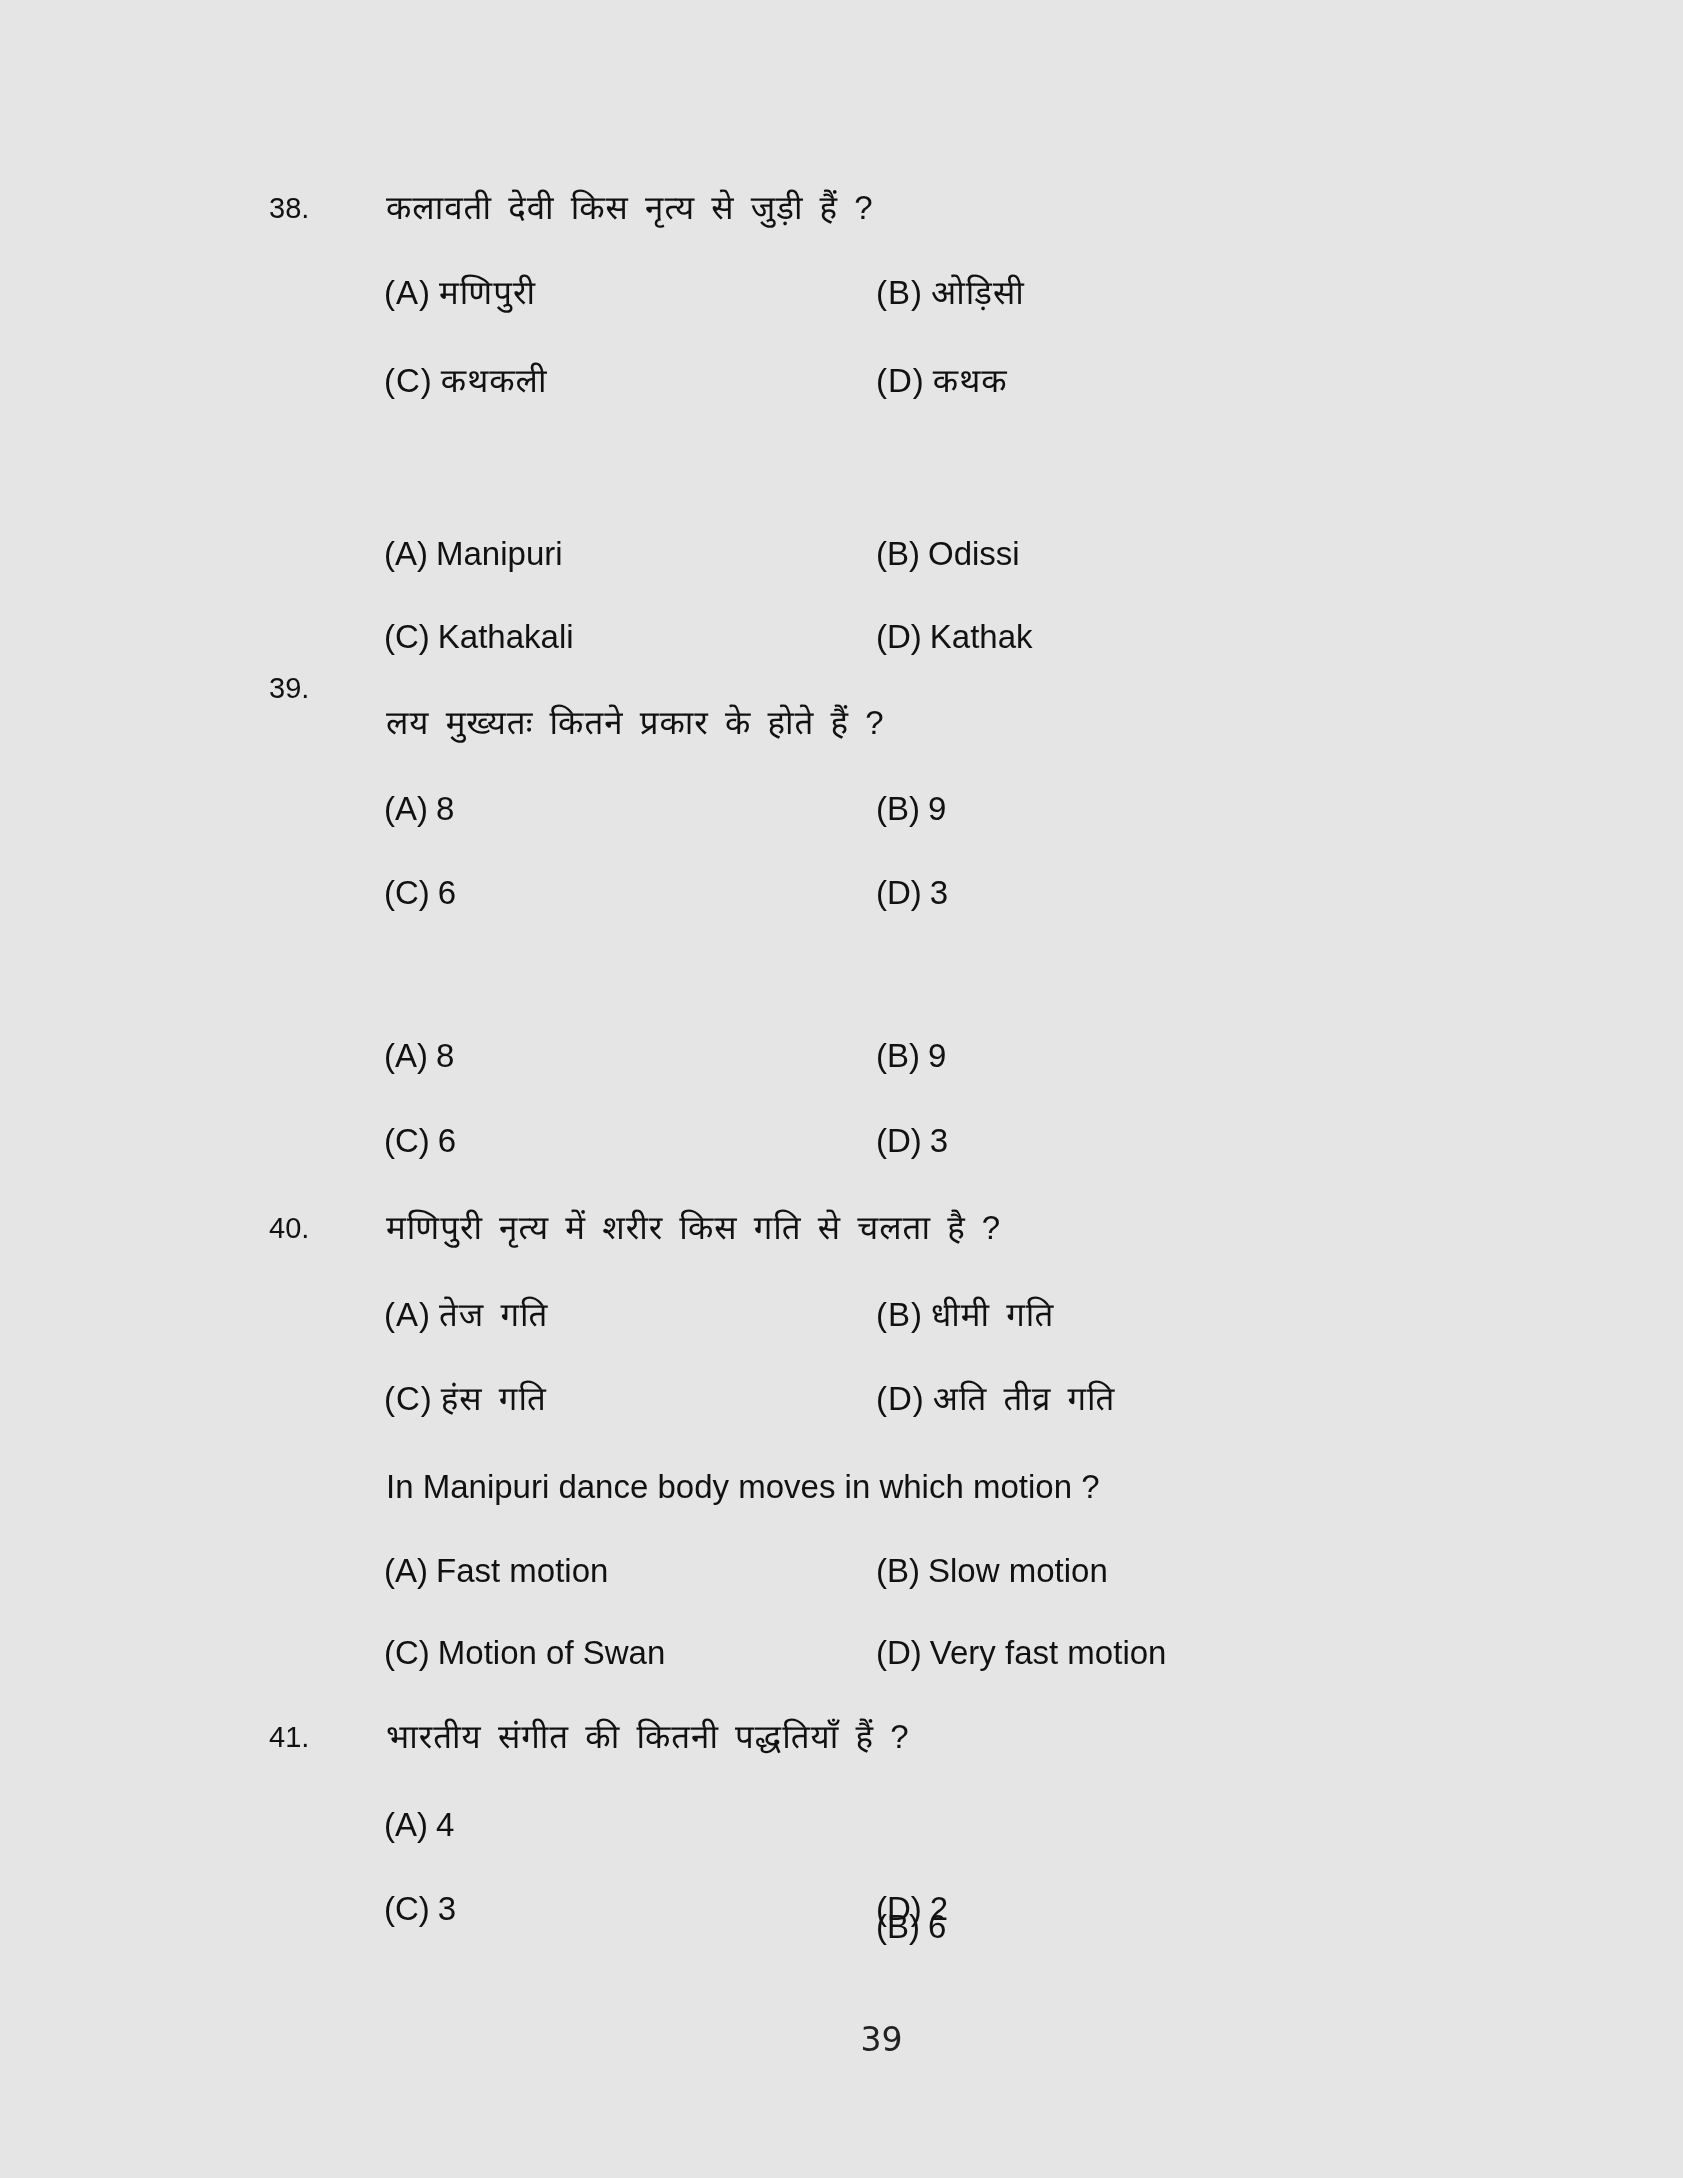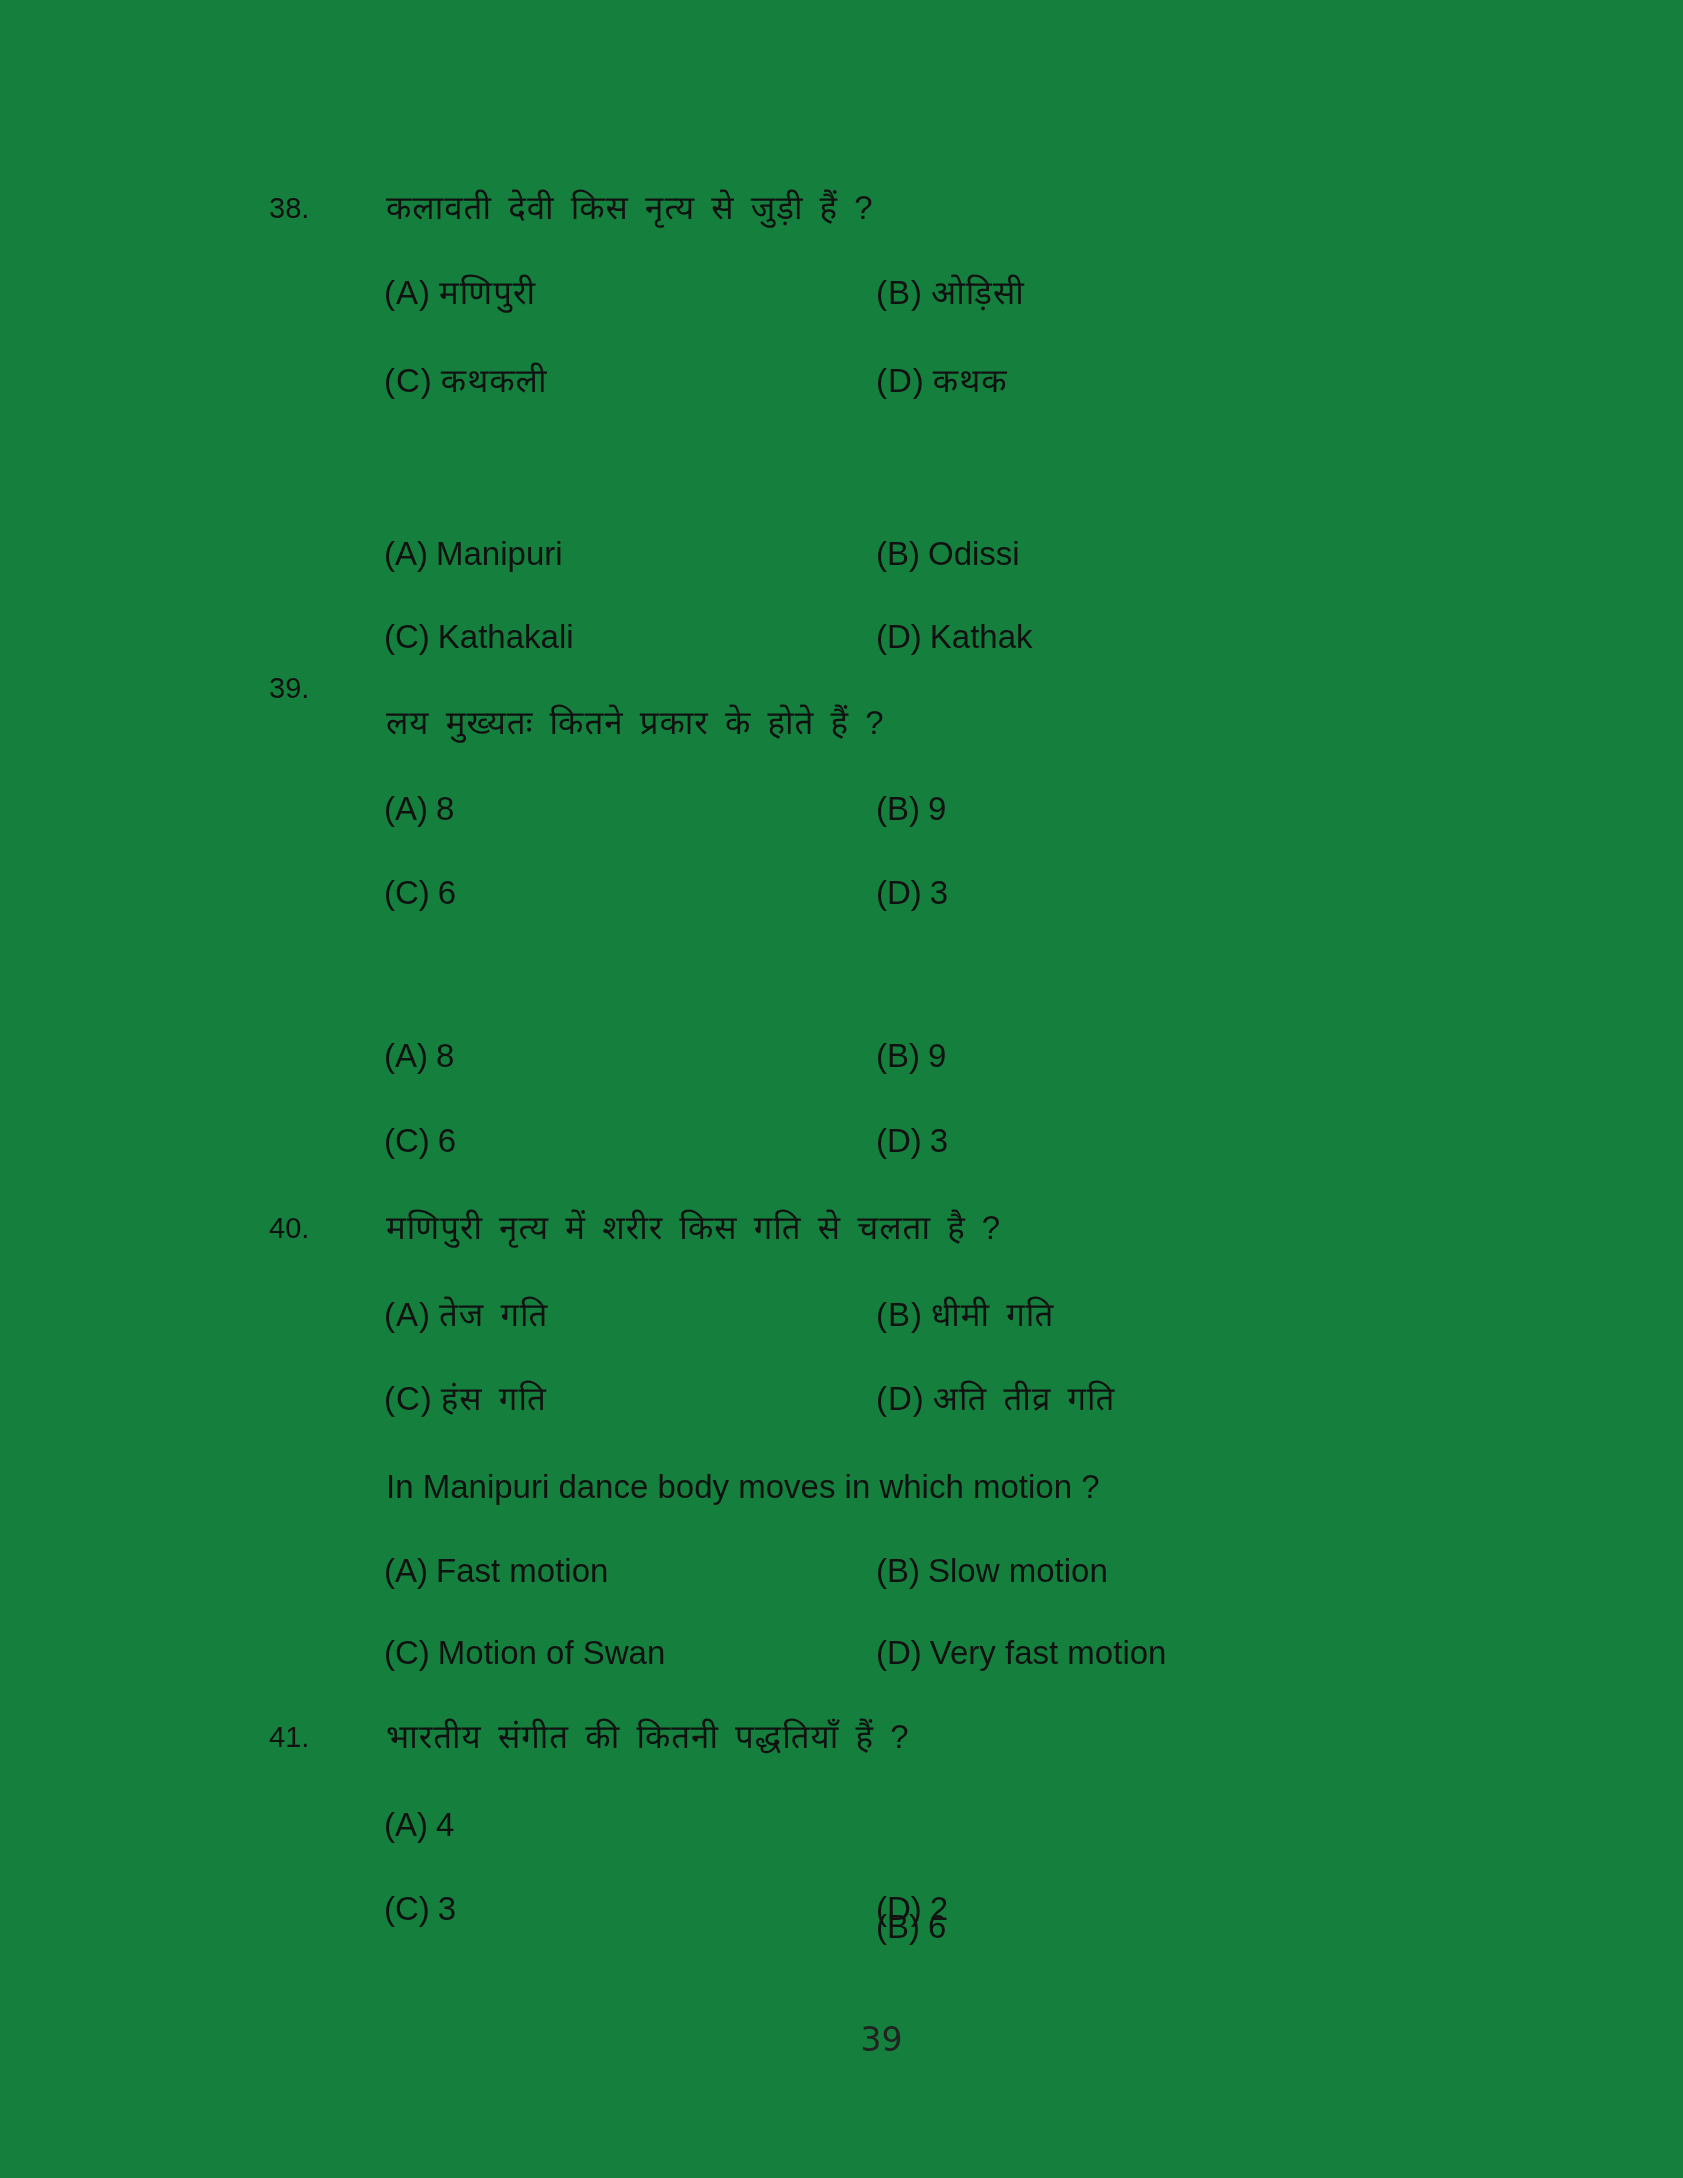--- a/index.html
+++ b/index.html
@@ -13,21 +13,21 @@
     position: relative;
     overflow: hidden;
     color: #111111;
     font-family: "Liberation Sans", "DejaVu Sans", sans-serif;
   }
   .page {
     position: absolute;
     left: 0; top: 0;
     width: 1683px;
     height: 2178px;
-    background: #15803d;
+    background: #e5e5e5;
   }
   .line {
     position: absolute;
     height: 50px;
     line-height: 50px;
     font-size: 33px;
     white-space: nowrap;
     transform: translateY(-25px);
   }
   .qnum {

